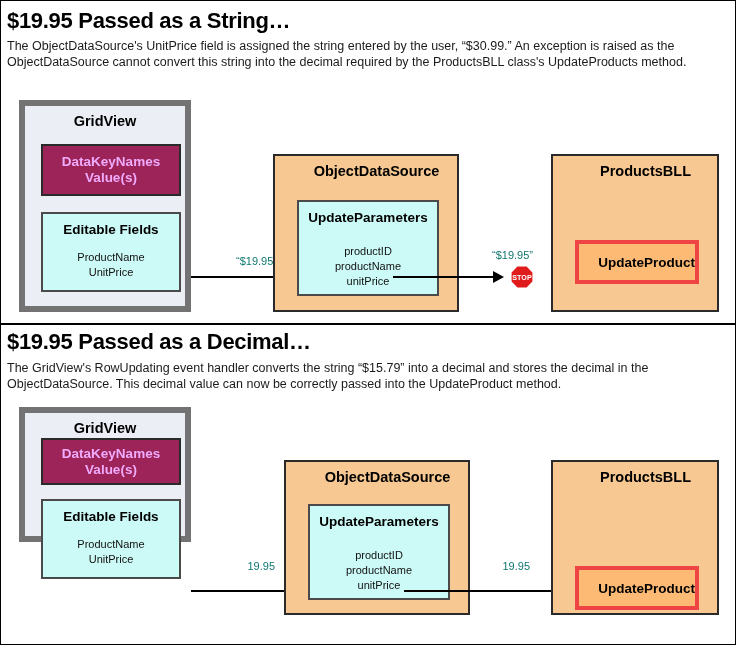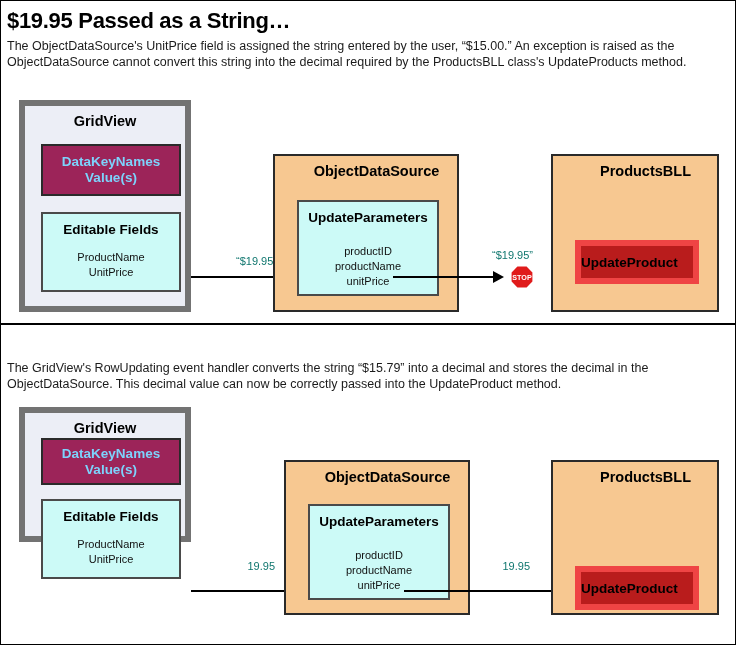--- a/index.html
+++ b/index.html
@@ -91,21 +91,21 @@
     background: #9c2459;
     border: 2px solid #2a2a2a;
     display: flex;
     flex-direction: column;
     align-items: center;
     justify-content: center;
   }
   .datakey-box .line {
     font-size: 13.5px;
     font-weight: bold;
-    color: #7dd3fc;
+    color: #f0abfc;
     line-height: 16px;
   }
 
   .cyan-box {
     background: #ccfaf7;
     border: 2px solid #4a4a4a;
   }
   .cyan-box > .box-label {
     top: 8px;
     font-size: 13.5px;
@@ -115,25 +115,25 @@
     position: absolute;
     left: 0;
     right: 0;
     text-align: center;
     font-size: 11px;
     line-height: 15px;
     color: #111111;
   }
 
   .yellow-box {
-    background: #b91c1c;
-    border: 6px solid #ef4444;
+    background: #fdba74;
+    border: 4px solid #ef4444;
     display: flex;
     align-items: center;
-    justify-content: flex-start;
+    justify-content: flex-end;
   }
   .yellow-box .ylabel {
     font-size: 13.5px;
     font-weight: bold;
     color: #000000;
   }
 
   
   .arrow-line {
     position: absolute;
@@ -165,21 +165,21 @@
 </style>
 </head>
 <body>
 
 <div id="page">
 
   <div class="section" style="top:0px; height:322px;">
 
     <div class="sec-title" style="left:6px; top:8px;">$19.95 Passed as a String…</div>
 
-    <div class="sec-desc" style="left:6px; top:38px; width:718px;">The ObjectDataSource's UnitPrice field is assigned the string entered by the user, “$15.00.” An exception is raised as the ObjectDataSource cannot convert this string into the decimal required by the ProductsBLL class's UpdateProducts method.</div>
+    <div class="sec-desc" style="left:6px; top:38px; width:718px;">The ObjectDataSource's UnitPrice field is assigned the string entered by the user, “$30.99.” An exception is raised as the ObjectDataSource cannot convert this string into the decimal required by the ProductsBLL class's UpdateProducts method.</div>
 
     <div class="box gridview-box" style="left:18px; top:99px; width:172px; height:212px;">
       <div class="box-label">GridView</div>
 
       <div class="box datakey-box" style="left:16px; top:38px; width:140px; height:52px;">
         <div class="line">DataKeyNames</div>
         <div class="line">Value(s)</div>
       </div>
 
       <div class="box cyan-box" style="left:16px; top:106px; width:140px; height:80px;">
@@ -225,20 +225,21 @@
       <div class="box yellow-box" style="left:22px; top:84px; width:124px; height:44px;">
         <div class="ylabel">UpdateProduct</div>
       </div>
     </div>
   </div>
 
   <div class="section-divider" style="top:322px;"></div>
 
   <div class="section" style="top:324px; height:319px;">
 
+    <div class="sec-title" style="left:6px; top:5px;">$19.95 Passed as a Decimal…</div>
 
     <div class="sec-desc" style="left:6px; top:36px; width:700px;">The GridView's RowUpdating event handler converts the string “$15.79” into a decimal and stores the decimal in the ObjectDataSource. This decimal value can now be correctly passed into the UpdateProduct method.</div>
 
     <div class="box gridview-box" style="left:18px; top:82px; width:172px; height:135px;">
       <div class="box-label">GridView</div>
 
       <div class="box datakey-box" style="left:16px; top:25px; width:140px; height:47px;">
         <div class="line">DataKeyNames</div>
         <div class="line">Value(s)</div>
       </div>

